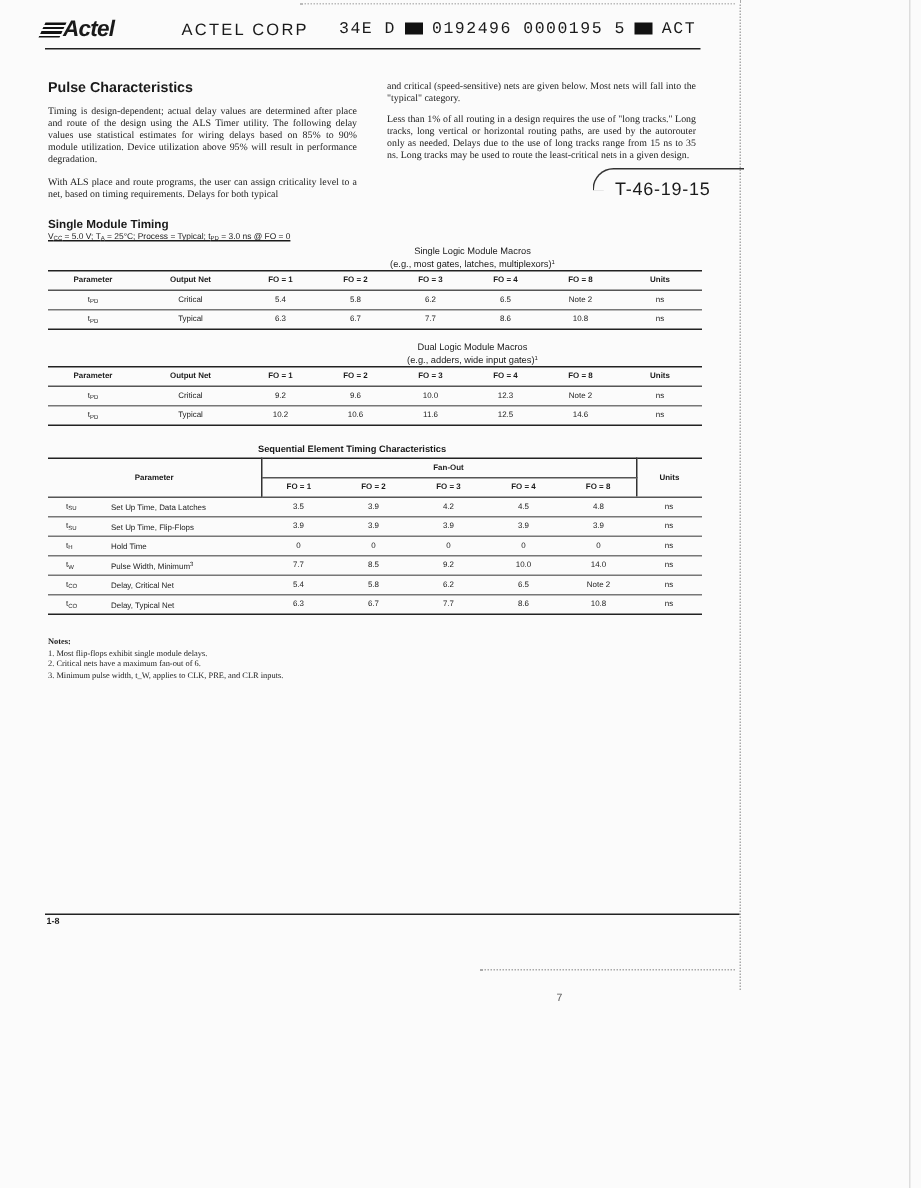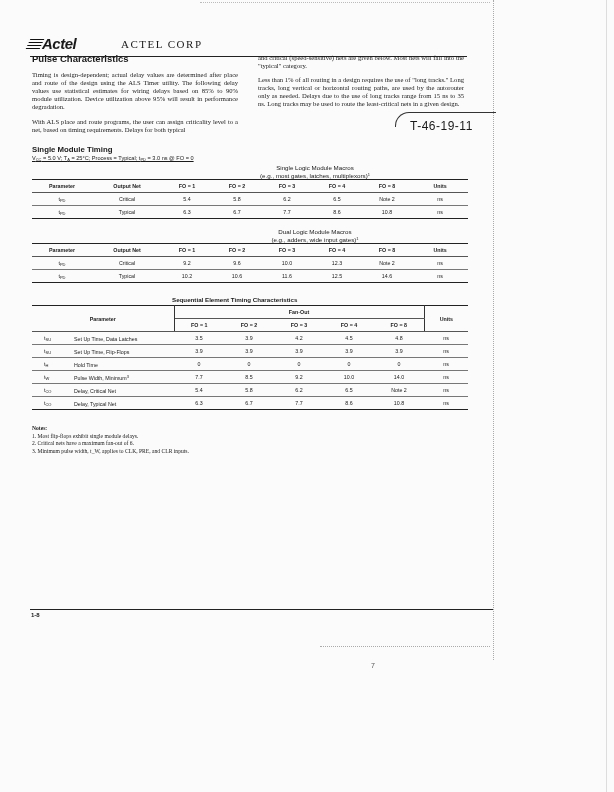--- a/index.html
+++ b/index.html
@@ -7,26 +7,26 @@
     width: 614px; height: 792px; background: #fbfbfb; position: relative; overflow: hidden;
     font-family: "Liberation Sans", sans-serif; color: #1a1a1a;
   }
   .page { position: absolute; left: 0; top: 0; width: 614px; height: 792px; }
   .right-edge { position: absolute; left: 493px; top: 0; width: 1px; height: 660px;
     border-left: 1px dotted #aaa; }
   .top-dots { position: absolute; left: 200px; top: 2px; width: 290px; height: 1px; border-top: 1px dotted #bbb; }
   .bottom-dots { position: absolute; left: 320px; top: 646px; width: 170px; border-top: 1px dotted #aaa; }
   .far-right-line { position: absolute; left: 606px; top: 0; width: 1px; height: 792px; background: #ddd; }
 
-  .header { position: absolute; left: 30px; top: 34px; width: 437px; height: 22px; border-bottom: 1.5px solid #222; }
+  .header { position: absolute; left: 30px; top: 10px; width: 437px; height: 22px; border-bottom: 1.5px solid #222; }
   .logo { position: absolute; left: 2px; top: 1px; font-family: "Liberation Sans", sans-serif; font-weight: bold; font-style: italic; font-size: 15px; letter-spacing: -0.5px; }
   .logo .lines { position: absolute; left: -4px; top: 4px; width: 14px; height: 10px;
     background: repeating-linear-gradient(180deg, #111 0 1.5px, transparent 1.5px 3px); transform: skewX(-25deg); }
   .logo span.txt { position: relative; margin-left: 10px; }
-  .corp { position: absolute; left: 91px; top: 4px; font-family: Liberation Serif, serif; font-size: 11px; letter-spacing: 1.5px; }
+  .corp { position: absolute; left: 91px; top: 4px; font-family: Liberation Sans, sans-serif; font-size: 11px; letter-spacing: 1.5px; }
   .code { position: absolute; left: 196px; top: 4px; font-family: "Liberation Mono", monospace; font-size: 11px; letter-spacing: 1px; white-space: nowrap; }
   .blk { display: inline-block; width: 12px; height: 8px; background: #111; vertical-align: middle; margin: 0 6px; }
 
   h2.section { position: absolute; left: 32px; top: 53px; margin: 0; font-size: 9.5px; font-weight: bold; }
   .para { position: absolute; font-family: "Liberation Serif", serif; font-size: 6.6px; line-height: 8px; text-align: justify; margin: 0; }
   .p1 { left: 32px; top: 71px; width: 206px; }
   .p2 { left: 32px; top: 118px; width: 206px; }
   .p3 { left: 258px; top: 54px; width: 206px; }
   .p4 { left: 258px; top: 76px; width: 206px; }
   .stamp { position: absolute; left: 410px; top: 119px; font-family: "Liberation Sans", sans-serif; font-size: 12px; letter-spacing: 0.5px; }
@@ -61,29 +61,32 @@
 <body>
 
 <div class="page">
   <div class="top-dots"></div>
   <div class="right-edge"></div>
   <div class="far-right-line"></div>
 
   <div class="header">
     <div class="logo"><span class="lines"></span><span class="txt">Actel</span></div>
     <div class="corp">ACTEL CORP</div>
+    <div class="code">
+      <span>34E D</span><span class="blk"></span><span>0192496 0000195 5</span><span class="blk"></span><span>ACT</span>
+    </div>
   </div>
 
   <h2 class="section">Pulse Characteristics</h2>
   <p class="para p1">Timing is design-dependent; actual delay values are determined after place and route of the design using the ALS Timer utility. The following delay values use statistical estimates for wiring delays based on 85% to 90% module utilization. Device utilization above 95% will result in performance degradation.</p>
   <p class="para p2">With ALS place and route programs, the user can assign criticality level to a net, based on timing requirements. Delays for both typical</p>
   <p class="para p3">and critical (speed-sensitive) nets are given below. Most nets will fall into the "typical" category.</p>
   <p class="para p4">Less than 1% of all routing in a design requires the use of "long tracks." Long tracks, long vertical or horizontal routing paths, are used by the autorouter only as needed. Delays due to the use of long tracks range from 15 ns to 35 ns. Long tracks may be used to route the least-critical nets in a given design.</p>
   <div class="stamp-arc"></div>
-  <div class="stamp">T-46-19-11</div>
+  <div class="stamp">T-46-19-15</div>
 
   <h3 class="lmt">Single Module Timing</h3>
   <div class="cond">
     <span>V</span><span class="sub">CC</span><span> = 5.0 V; T</span><span class="sub">A</span><span> = 25°C; Process = Typical; t</span><span class="sub">PD</span><span> = 3.0 ns @ FO = 0</span>
   </div>
 
   <table class="tt" style="top:164px;">
     <colgroup>
         <col style="width:60px">
         <col style="width:70px">

